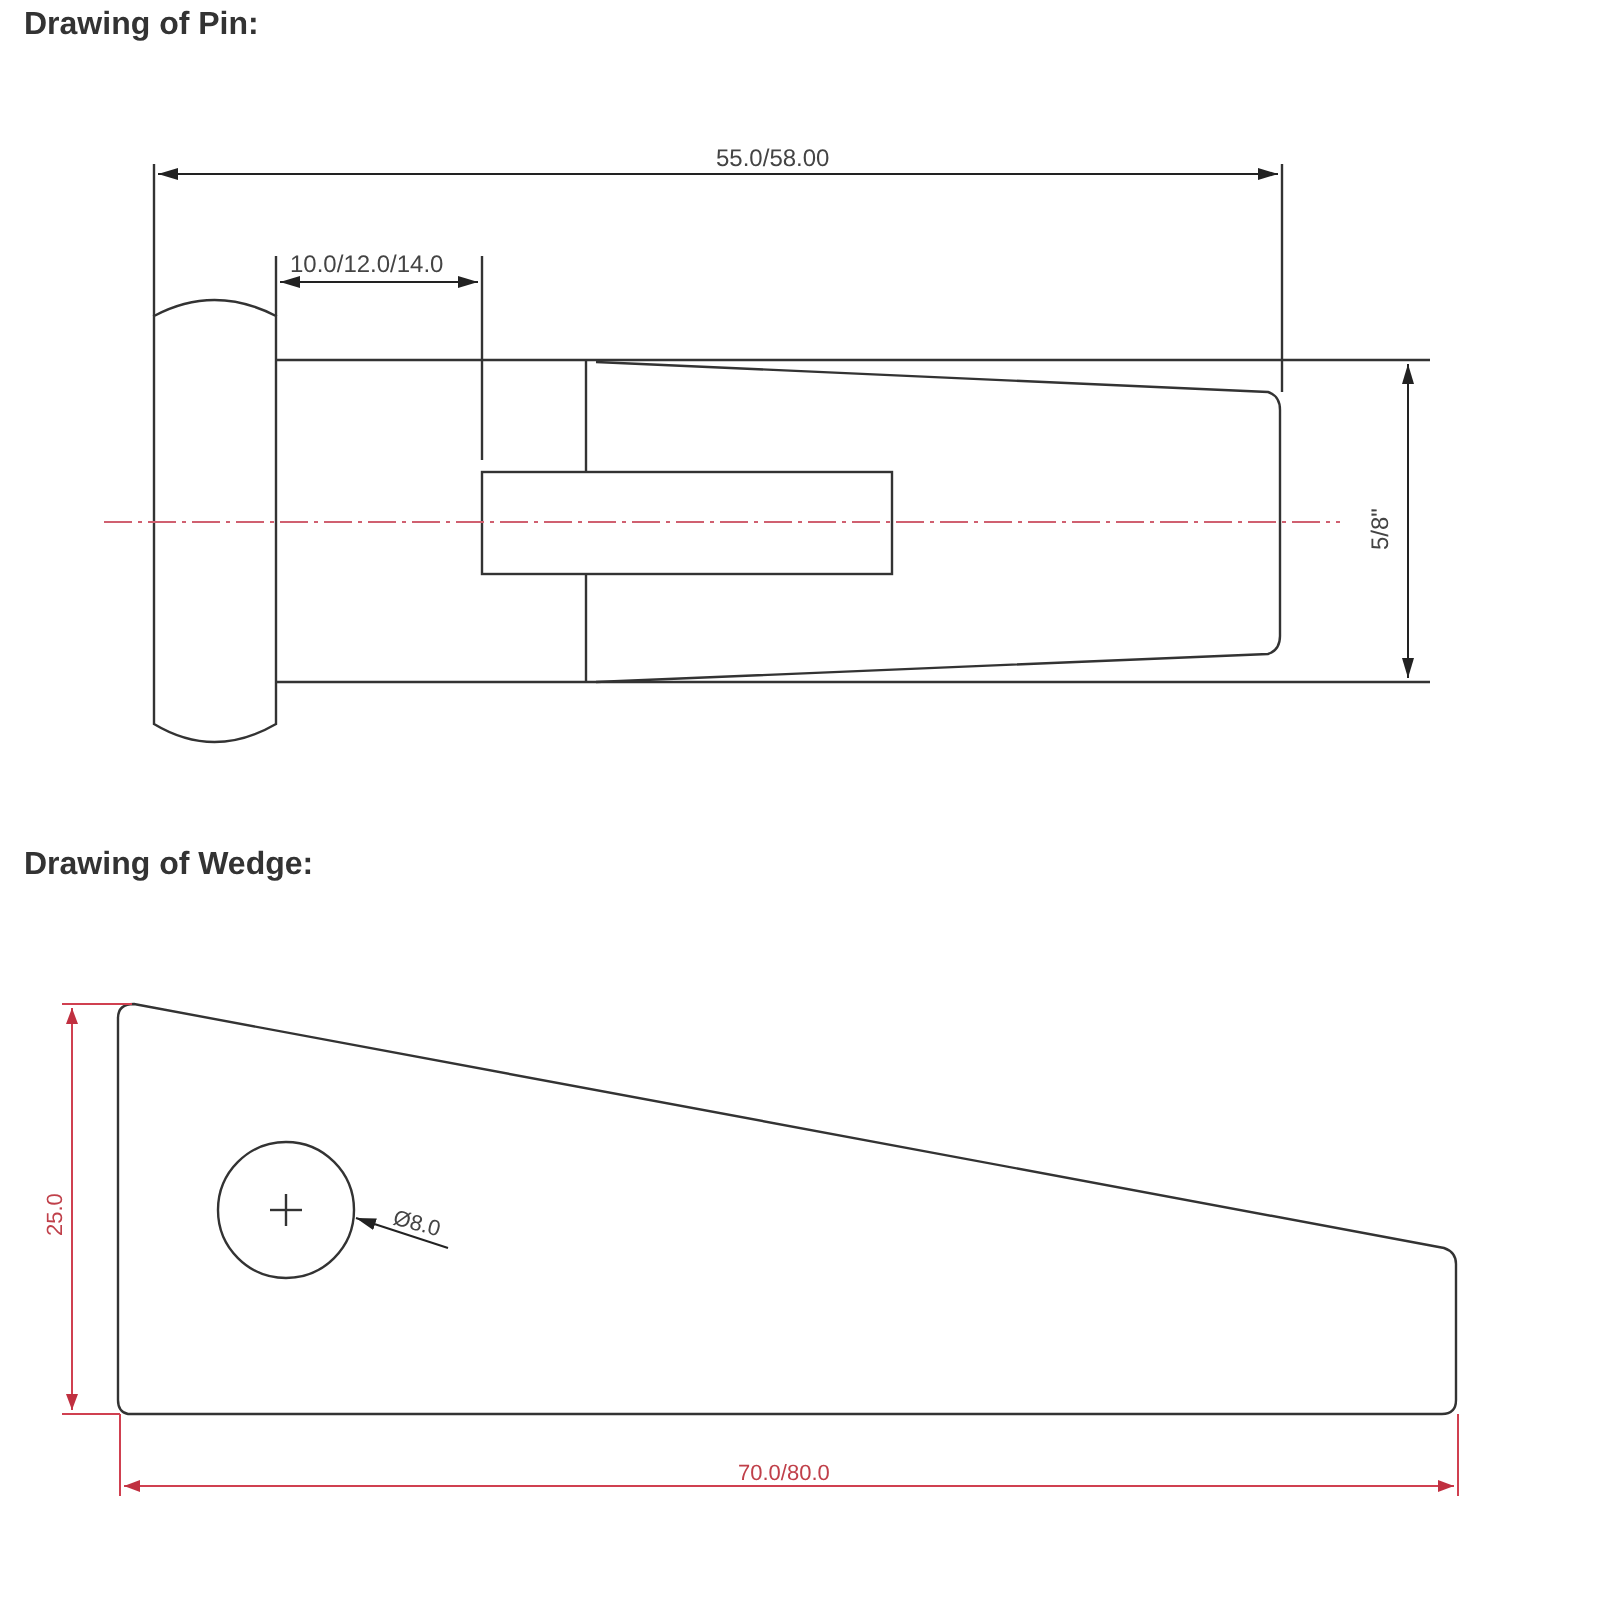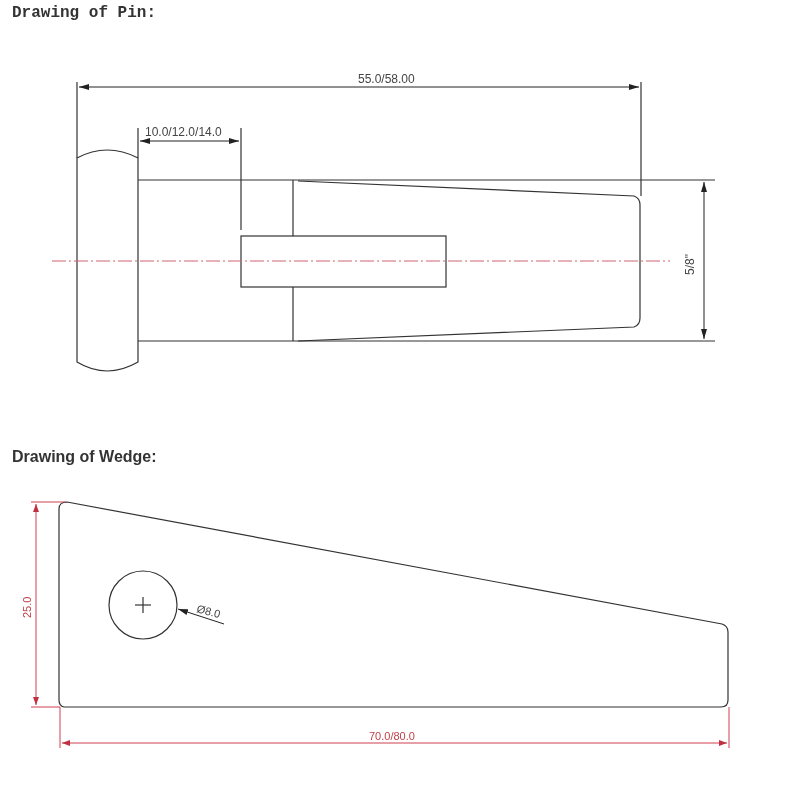--- a/index.html
+++ b/index.html
@@ -6,22 +6,22 @@
     body { width: 800px; height: 800px; position: relative; overflow: hidden;
            font-family: "Liberation Sans", sans-serif; }
     .heading { position: absolute; left: 12px; font-size: 16px; font-weight: bold; color: #333333; }
     svg { position: absolute; left: 0; top: 0; }
     .dim-text { font-family: "Liberation Sans", sans-serif; font-size: 12px; fill: #444444; }
     .dim-text-red { font-family: "Liberation Sans", sans-serif; font-size: 11px; fill: #c0404a; }
   </style>
 </head>
 <body>
 
-<div class="heading" style="top:4px;font-family:Liberation Mono, monospace;">Drawing of Pin:</div>
-<div class="heading" style="top:448px;text-align:center;">Drawing of Wedge:</div>
+<div class="heading" style="top:4px;">Drawing of Pin:</div>
+<div class="heading" style="top:424px;text-align:center;">Drawing of Wedge:</div>
 
 <svg width="800" height="800" viewBox="0 0 800 800">
   <defs>
     <marker id="arr" markerWidth="10" markerHeight="6" refX="10" refY="3" orient="auto-start-reverse">
       <path d="M0,0 L10,3 L0,6 z" fill="#222"></path>
     </marker>
     <marker id="arrR" markerWidth="8" markerHeight="6" refX="8" refY="3" orient="auto-start-reverse">
       <path d="M0,0 L8,3 L0,6 z" fill="#c03040"></path>
     </marker>
   </defs>

